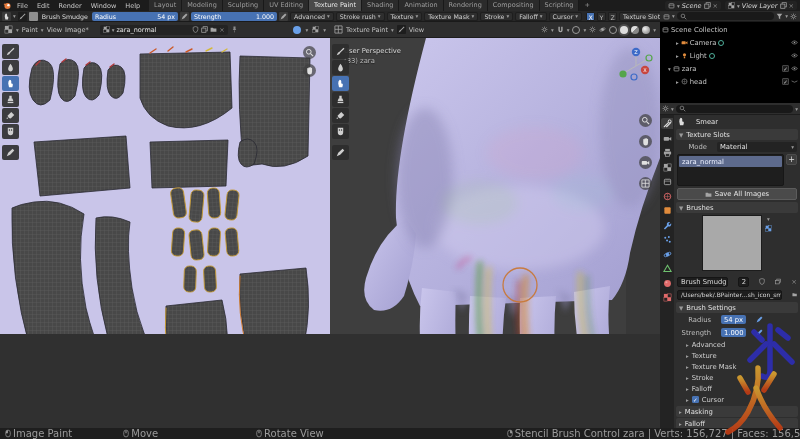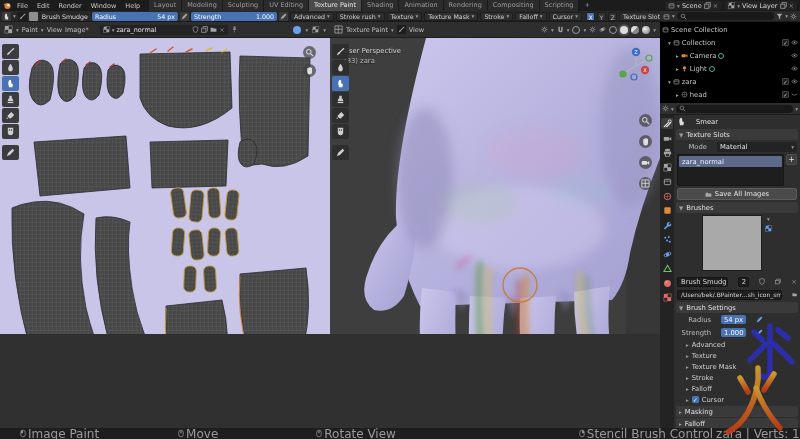--- a/index.html
+++ b/index.html
@@ -96,21 +96,21 @@
 .plusbtn{width:11px;height:11px;background:#3d3d3d;border:1px solid #4c4c4c;border-radius:2px;color:#ddd;
 display:flex;align-items:center;justify-content:center;font-size:8px;}
 .savebtn{display:flex;align-items:center;justify-content:center;gap:3px;margin:1px 3px;height:12px;
 background:#4a4a4a;border:1px solid #5c5c5c;border-radius:2px;color:#e6e6e6;flex:none;}
 .prevwrap{display:flex;justify-content:center;gap:3px;height:62px;padding:2px 0;flex:none;}
 .preview{width:60px;height:56px;background:#a9a9a9;border:1px solid #1c1c1c;}
 .prevside{display:flex;flex-direction:column;gap:3px;align-items:center;padding-top:1px;}
 
 
 .statusbar{left:0;top:428px;width:800px;height:11px;background:#1e1e1e;display:flex;align-items:center;
-padding:0 20px;gap:3px;color:#9b9b9b;font-size:12px;z-index:20;white-space:nowrap;}
+padding:0 5px;gap:3px;color:#9b9b9b;font-size:10px;z-index:20;white-space:nowrap;}
 .hint{display:flex;align-items:center;gap:2px;}
 .stats{margin-left:auto;color:#9b9b9b;}
 
 .watermark{left:710px;top:314px;width:90px;height:125px;z-index:40;pointer-events:none;opacity:.92;}
 </style>
 </head>
 <body>
 
 <svg width="0" height="0" style="position:absolute" aria-hidden="true">
 <defs>
@@ -271,21 +271,21 @@
       <span class="ws">Sculpting</span>
       <span class="ws">UV Editing</span>
       <span class="ws active">Texture Paint</span>
       <span class="ws">Shading</span>
       <span class="ws">Animation</span>
       <span class="ws">Rendering</span>
       <span class="ws">Compositing</span>
       <span class="ws">Scripting</span>
       <span class="ws add">+</span>
     </div>
-    <div style="margin-left:auto;display:flex;align-items:flex-end;">
+    <div style="margin-left:auto;display:flex;align-items:flex-end;font-style:italic;">
       <div class="idblock">
         <svg class="i7 c-gy">
             <use href="#i-box"></use>
           </svg>
         <span class="tri">▾</span>
         <span class="name">Scene</span>
         <svg class="i7 c-gy">
             <use href="#i-copy"></use>
           </svg>
         <span class="c-dim">×</span>
@@ -700,32 +700,20 @@
     </div>
   </section>
 
   <aside class="outliner abs">
     <div class="o-row">
       <svg class="i7 c-gy">
           <use href="#i-box"></use>
         </svg>
       <span>Scene Collection</span>
     </div>
-    <div class="o-row" style="padding-left:6px">
-      <span class="tri">▾</span>
-      <svg class="i7 c-gy">
-          <use href="#i-box"></use>
-        </svg>
-      <span>Collection</span>
-      <span class="sp"></span>
-      <span class="chk">✓</span>
-      <svg class="i7 c-gy">
-          <use href="#i-eye"></use>
-        </svg>
-    </div>
     <div class="o-row" style="padding-left:14px">
       <span class="tri">▸</span>
       <svg class="i7 c-or">
           <use href="#i-cam"></use>
         </svg>
       <span>Camera</span>
       <span class="sphere" style="width:6px;height:6px;border:1px solid #4fae9a;background:none"></span>
       <span class="sp"></span>
       <svg class="i7 c-gy">
           <use href="#i-eye"></use>
@@ -997,21 +985,21 @@
     </g>
   </svg>
 
   <footer class="statusbar abs">
     <div class="hint">
       <svg class="i7 c-gy" style="width:6px;height:9px">
           <use href="#i-mouse-l"></use>
         </svg>
       <span>Image Paint</span>
     </div>
-    <div class="hint" style="margin-left:76px">
+    <div class="hint" style="margin-left:48px">
       <svg class="i7 c-gy" style="width:6px;height:9px">
           <use href="#i-mouse-m"></use>
         </svg>
       <span>Move</span>
     </div>
     <div class="hint" style="margin-left:95px">
       <svg class="i7 c-gy" style="width:6px;height:9px">
           <use href="#i-mouse-m"></use>
         </svg>
       <span>Rotate View</span>

